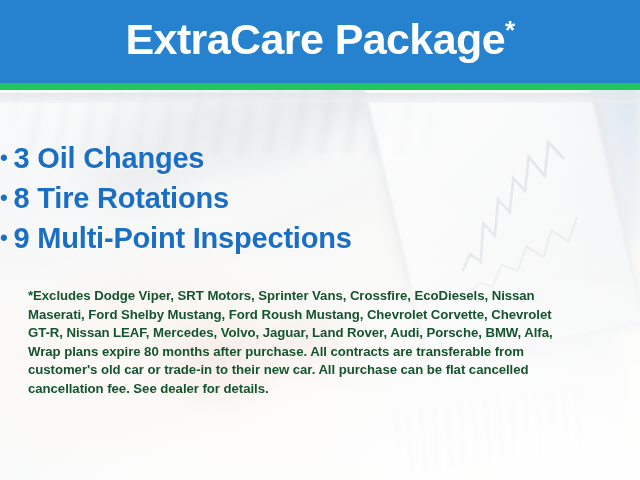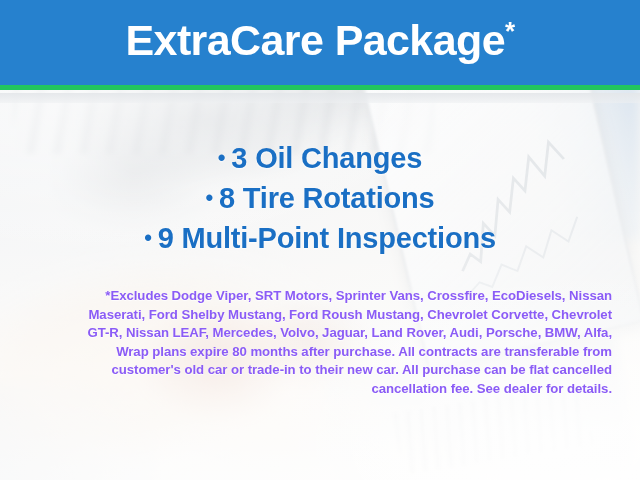--- a/index.html
+++ b/index.html
@@ -193,21 +193,21 @@
   }
 
   
   .header-banner {
     position: absolute;
     left: 0;
     top: 0;
     width: 640px;
     height: 90px;
     background: #2681ce;
-    border-bottom: 5px solid #22c55e;
+    border-bottom: 7px solid #22c55e;
     box-sizing: border-box;
     display: flex;
     align-items: center;
     justify-content: center;
   }
   .header-title {
     color: #ffffff;
     font-size: 43px;
     font-weight: bold;
     letter-spacing: -0.6px;
@@ -231,21 +231,20 @@
     height: 10px;
     background: linear-gradient(180deg, rgba(228,231,234,0.95) 0%, rgba(238,240,242,0.55) 100%);
   }
 
   
   .benefits {
     position: absolute;
     left: 0;
     top: 138px;
     width: 640px;
-    text-align: center;
   }
   .benefit-line {
     color: #1a6fc4;
     font-size: 29px;
     font-weight: bold;
     line-height: 40px;
     letter-spacing: -0.2px;
     white-space: nowrap;
     text-shadow: 0 1px 2px rgba(255,255,255,0.85);
   }
@@ -254,22 +253,22 @@
     vertical-align: 3px;
     margin-right: 6px;
   }
 
   
   .disclaimer {
     position: absolute;
     left: 28px;
     top: 287px;
     width: 584px;
-    text-align: right;
-    color: #8b5cf6;
+    text-align: left;
+    color: #14532d;
     font-size: 13.2px;
     font-weight: bold;
     line-height: 18.6px;
     letter-spacing: -0.05px;
     text-shadow: 0 1px 1px rgba(255,255,255,0.9);
   }
   .disclaimer-line { white-space: nowrap; }
 </style>
 </head>
 <body>

